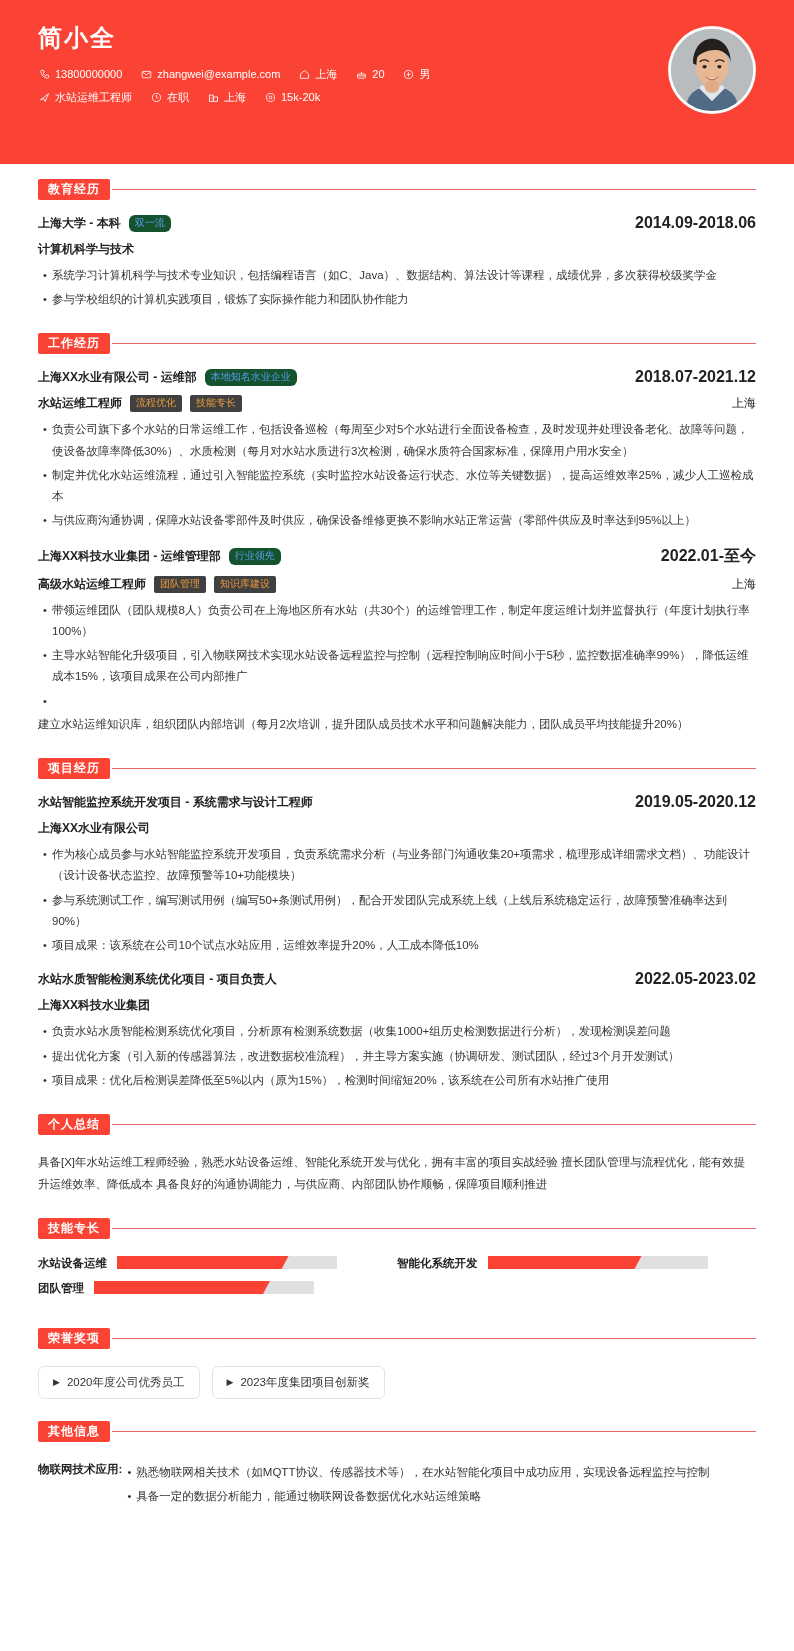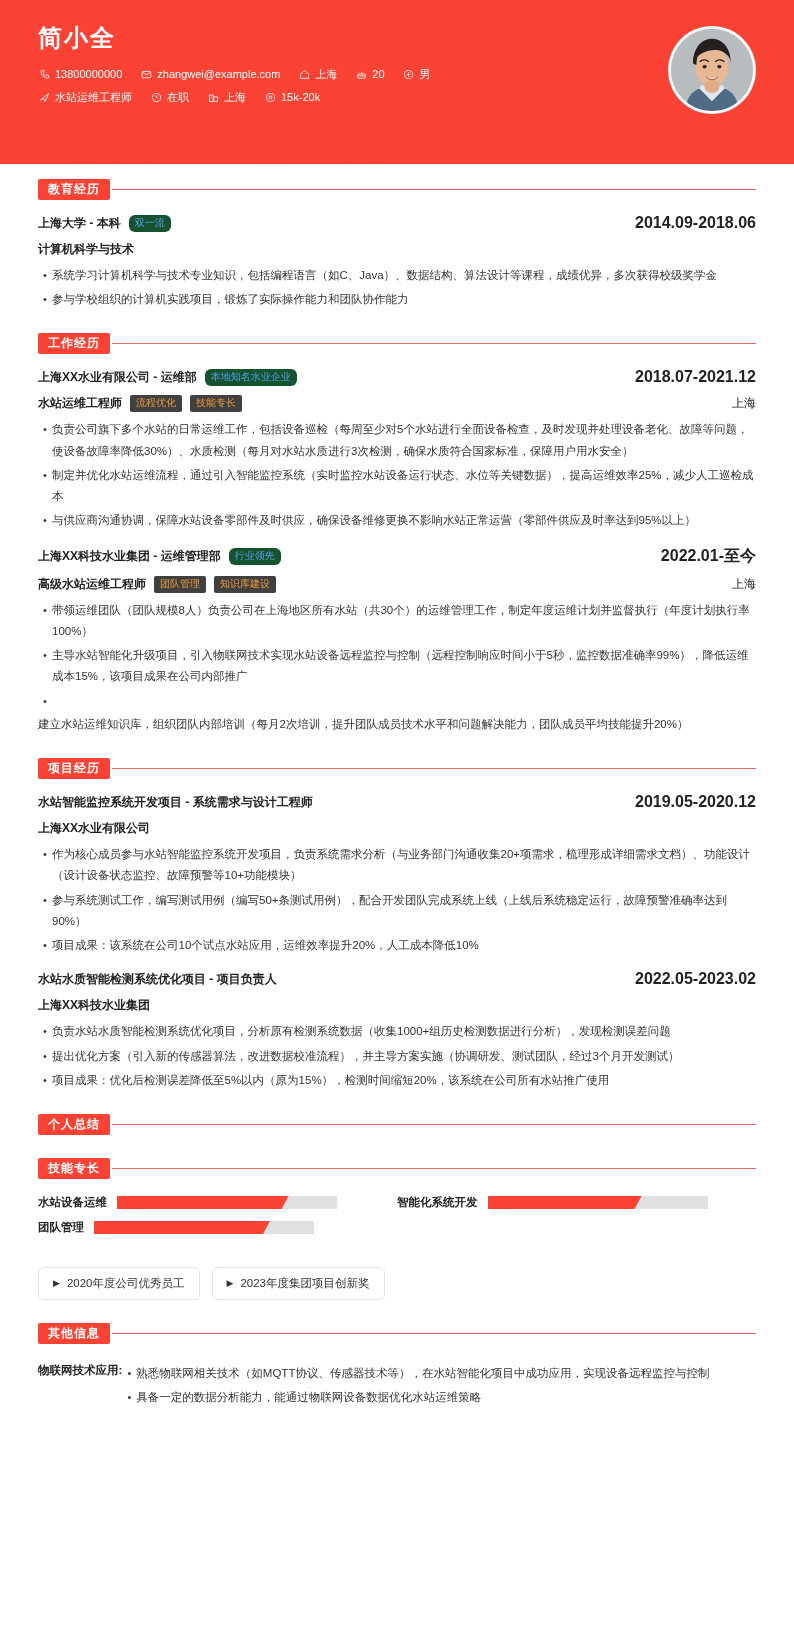--- a/index.html
+++ b/index.html
@@ -213,21 +213,21 @@
 
   
   .skills {
     display: flex;
     flex-wrap: wrap;
     margin-top: 16px;
   }
   .skill {
     width: 50%;
     display: flex;
-    align-items: center;
+    align-items: flex-start;
     margin-bottom: 10px;
   }
   .skill-name {
     font-size: 11.5px;
     font-weight: bold;
     color: #222;
     white-space: nowrap;
     margin-right: 10px;
   }
   .skill-bar {
@@ -558,20 +558,21 @@
           </div>
         </div>
       </div>
   </div>
 
   <div class="section">
     <div class="sec-head">
       <span class="sec-badge">个人总结</span>
       <span class="sec-line"></span>
     </div>
+    <div class="summary">具备[X]年水站运维工程师经验，熟悉水站设备运维、智能化系统开发与优化，拥有丰富的项目实战经验 擅长团队管理与流程优化，能有效提升运维效率、降低成本 具备良好的沟通协调能力，与供应商、内部团队协作顺畅，保障项目顺利推进</div>
   </div>
 
   <div class="section">
     <div class="sec-head">
       <span class="sec-badge">技能专长</span>
       <span class="sec-line"></span>
     </div>
     <div class="skills" id="skill-list">
         <div class="skill">
           <span class="skill-name">水站设备运维</span>
@@ -588,20 +589,24 @@
         <div class="skill">
           <span class="skill-name">团队管理</span>
           <div class="skill-bar">
             <div class="skill-fill" style="width: 80%;"></div>
           </div>
         </div>
       </div>
   </div>
 
   <div class="section">
+    <div class="sec-head">
+      <span class="sec-badge">荣誉奖项</span>
+      <span class="sec-line"></span>
+    </div>
     <div class="awards" id="award-list">
         <div class="award">
           <span class="tri">▶</span>
           <span>2020年度公司优秀员工</span>
         </div>
         <div class="award">
           <span class="tri">▶</span>
           <span>2023年度集团项目创新奖</span>
         </div>
       </div>

